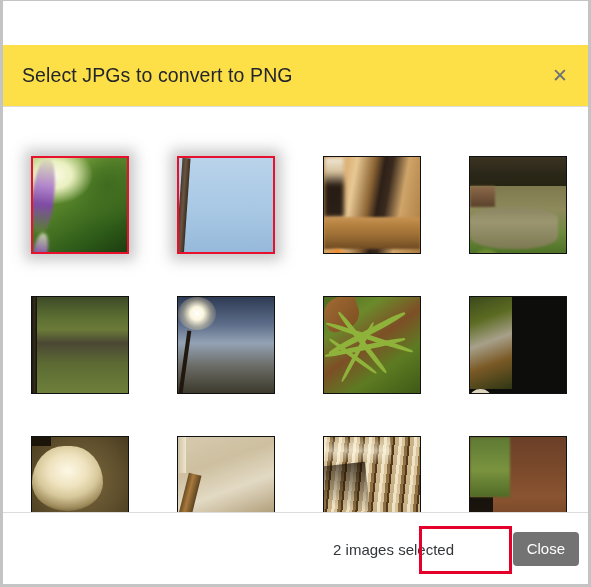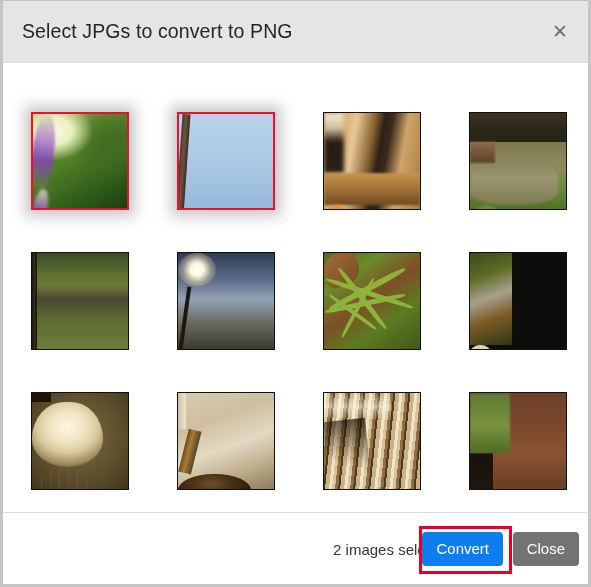--- a/index.html
+++ b/index.html
@@ -29,21 +29,22 @@
     display: flex;
     flex-direction: column;
   }
 
   
   .dlg-header {
     position: relative;
     height: 61px;
     flex: 0 0 61px;
     border-bottom: 1px solid #dcdcdc;
-    background: #e5e5e5;
+    background: #fde047;
+    margin-top: 44px;
   }
   .dlg-title {
     position: absolute;
     left: 19px;
     top: 19px;
     font-size: 19.5px;
     color: #22252a;
     letter-spacing: 0.1px;
     white-space: nowrap;
   }
@@ -452,18 +453,17 @@
 
           </div>
         </div>
       </div>
 
     </div>
   </div>
 
   <div class="dlg-footer">
     <div class="selected-count">2 images selected</div>
-    <button class="btn btn-convert">Convert</button>
     <button class="btn btn-close">Close</button>
     <div class="highlight-box"></div>
   </div>
 
 </div>
 
 </body></html>

